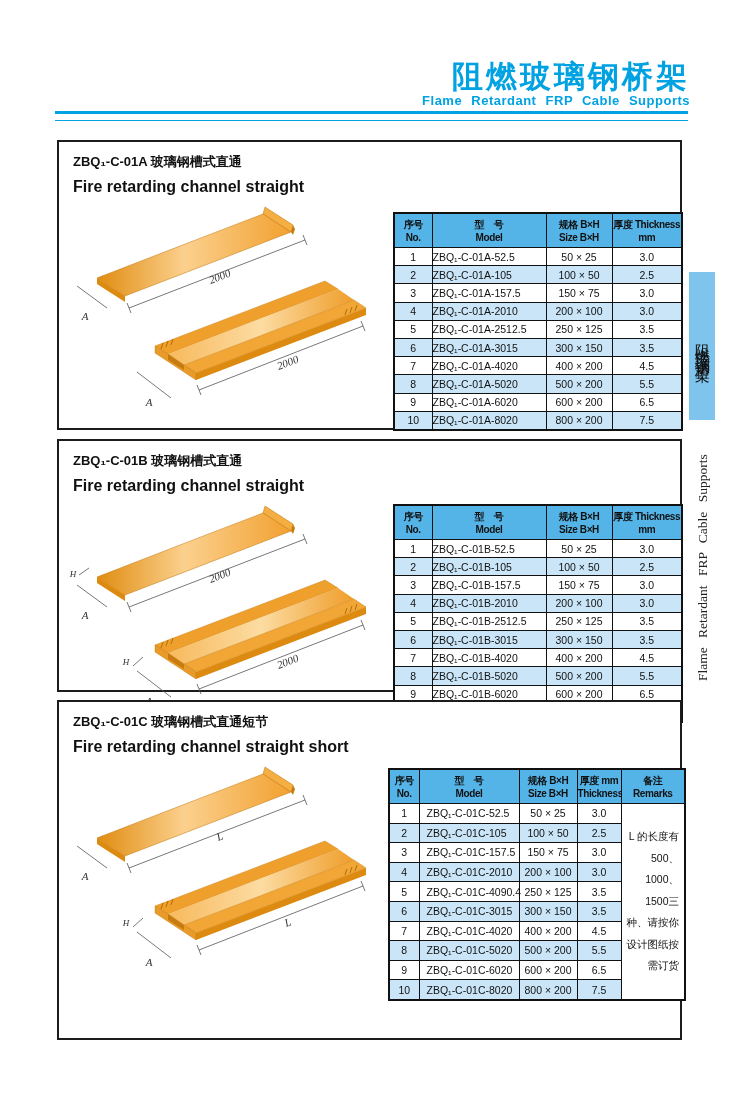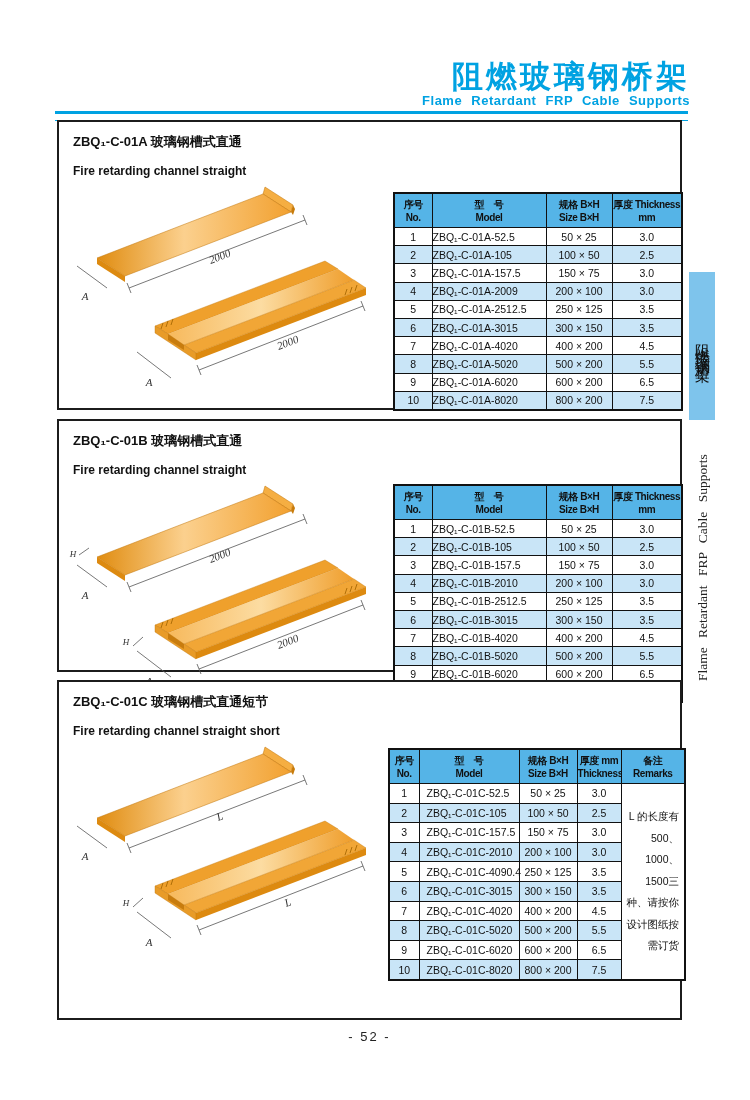--- a/index.html
+++ b/index.html
@@ -9,28 +9,28 @@
 
   
   .title-cn{position:absolute;top:56px;right:60px;font-size:31px;font-weight:900;
             color:var(--accent);letter-spacing:3px;white-space:nowrap;}
   .title-en{position:absolute;top:93px;right:60px;font-size:13px;font-weight:700;
             color:var(--accent);letter-spacing:.5px;word-spacing:5px;white-space:nowrap;}
   .rule{position:absolute;top:111px;left:55px;width:633px;height:6px;
         border-top:3px solid var(--accent);border-bottom:1px solid var(--accent);}
 
   
-  .sections{position:absolute;left:57px;top:120px;width:625px;}
+  .sections{position:absolute;left:57px;top:140px;width:625px;}
   .panel{position:relative;border:2px solid #1c1c1c;background:#fff;box-sizing:border-box;}
   .sec-0{height:290px;margin-bottom:9px;}
   .sec-1{height:253px;margin-bottom:8px;}
   .sec-2{height:340px;}
   .sec-title{position:absolute;top:11px;left:14px;}
   .t-cn{font-size:13px;font-weight:700;color:#111;white-space:nowrap;}
-  .t-en{font-size:12px;font-weight:700;color:#111;margin-top:13px;white-space:nowrap;}
+  .t-en{font-size:16px;font-weight:700;color:#111;margin-top:7px;white-space:nowrap;}
 
   .drawing{position:absolute;left:4px;top:32px;width:326px;height:250px;}
   .drawing svg{width:100%;height:100%;}
   .dimtext{font-family:"Liberation Serif",serif;font-style:italic;font-size:11px;fill:#333;}
   .dimtext.small{font-size:9px;}
   .dimline{stroke:#555;stroke-width:.8;fill:none;}
 
   
   table.spec{position:absolute;border-collapse:collapse;table-layout:fixed;
              background:#fff;border:2px solid #111;}
@@ -179,21 +179,21 @@
               <td>2.5</td>
             </tr>
             <tr>
               <td>3</td>
               <td class="model">ZBQ₁-C-01A-157.5</td>
               <td>150 × 75</td>
               <td>3.0</td>
             </tr>
             <tr>
               <td>4</td>
-              <td class="model">ZBQ₁-C-01A-2009</td>
+              <td class="model">ZBQ₁-C-01A-2010</td>
               <td>200 × 100</td>
               <td>3.0</td>
             </tr>
             <tr>
               <td>5</td>
               <td class="model">ZBQ₁-C-01A-2512.5</td>
               <td>250 × 125</td>
               <td>3.5</td>
             </tr>
             <tr>
@@ -549,14 +549,13 @@
           </tbody>
     </table>
   </section>
 </div>
 
   <div class="side-box">
     <span>阻燃玻璃钢桥架</span>
   </div>
   <div class="side-en">Flame Retardant FRP Cable Supports</div>
 
-  <div class="footer">- 52 -</div>
 </div>
 
 </body></html>

